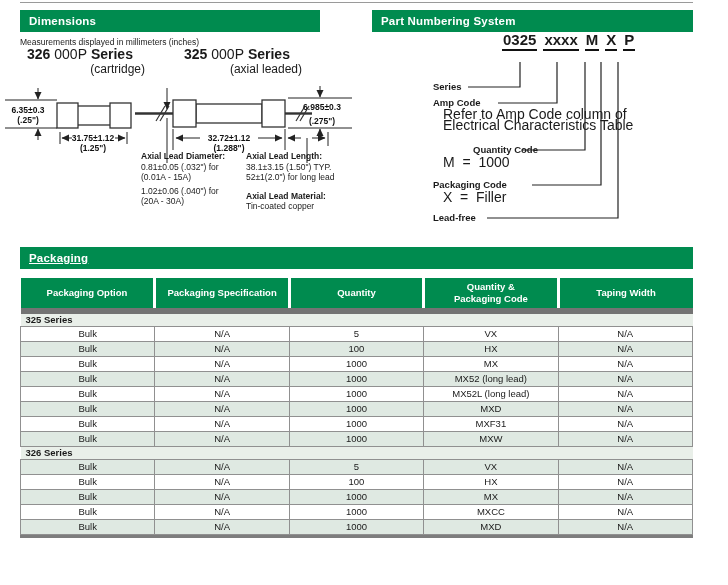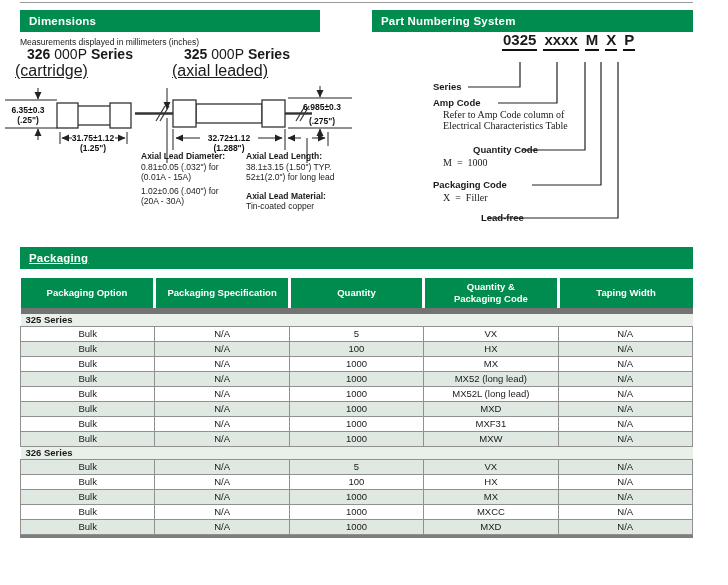--- a/index.html
+++ b/index.html
@@ -5,34 +5,34 @@
   html,body{margin:0;padding:0;background:#fff;}
   .page{position:relative;width:728px;height:585px;background:#fff;overflow:hidden;
         font-family:"Liberation Sans",sans-serif;color:#1a1a1a;}
   .top-rule{position:absolute;left:20px;top:2px;width:673px;height:1px;background:#9a9a9a;}
   .bar{position:absolute;height:22px;line-height:22px;box-sizing:border-box;
        background:var(--accent-green,#008B4F);color:#fff;font-weight:bold;
        font-size:11.5px;padding-left:9px;letter-spacing:.2px;}
   .note{position:absolute;left:20px;top:37px;font-size:8.5px;}
   .fuse-title{position:absolute;width:130px;text-align:center;font-size:14px;font-weight:bold;}
   .fuse-title .mid{font-weight:normal;}
-  .fuse-sub{position:absolute;width:130px;text-align:left;font-size:16px;text-decoration:underline;}
+  .fuse-sub{position:absolute;width:130px;text-align:right;font-size:12px;}
   .dim-svg{position:absolute;left:0;top:80px;}
   .dim-svg text{font-family:"Liberation Sans",sans-serif;font-size:8.5px;font-weight:bold;fill:#111;}
   .spec-block{position:absolute;font-size:8.5px;line-height:10.5px;}
   .spec-block p{margin:0;}
   .spec-block .tt{font-weight:bold;}
   .spec-block .gap{margin-top:3px;}
   .spec-block .gap2{margin-top:8px;}
   .pn-code{position:absolute;left:502px;top:32px;display:flex;gap:6px;
            font-size:15px;font-weight:bold;}
   .pn-code span{border-bottom:2px solid #111;padding:0 1px 2px;line-height:1;}
   .pn-svg{position:absolute;left:370px;top:40px;pointer-events:none;}
   .pn-label{position:absolute;font-size:9.5px;font-weight:bold;}
-  .pn-desc{position:absolute;font-size:10px;line-height:11px;font-family:Liberation Serif, serif;}
+  .pn-desc{position:absolute;font-size:14px;line-height:11px;}
   .pre{white-space:pre;}
   .tbl-wrap{position:absolute;left:20px;top:278px;width:673px;
             border-bottom:3px solid #7d7d7d;}
   table.pkg{width:100%;border-collapse:collapse;table-layout:fixed;font-size:9.5px;}
   table.pkg th{background:var(--accent-green,#008B4F);color:#fff;font-weight:bold;
        height:30px;vertical-align:middle;text-align:center;white-space:pre-line;
        border-left:3px solid #fff;line-height:1.25;padding:0;}
   table.pkg th:first-child{border-left:none;}
   table.pkg thead tr{border-bottom:6px solid #737373;margin-top:10px;}
   table.pkg td{border:1px solid var(--grid-grey,#909090);text-align:center;
@@ -173,21 +173,21 @@
   <div class="pn-label" style="left:433px;top:81px;">Series</div>
   <div class="pn-label" style="left:433px;top:97px;">Amp Code</div>
   <div class="pn-desc" style="left:443px;top:109px;">
     <div>Refer to Amp Code column of</div>
     <div>Electrical Characteristics Table</div>
   </div>
   <div class="pn-label" style="left:433px;top:144px;margin-left:40px;">Quantity Code</div>
   <div class="pn-desc pre" style="left:443px;top:157px;">M  =  1000</div>
   <div class="pn-label" style="left:433px;top:179px;">Packaging Code</div>
   <div class="pn-desc pre" style="left:443px;top:192px;">X  =  Filler</div>
-  <div class="pn-label" style="left:433px;top:212px;margin-left:48px;">Lead-free</div>
+  <div class="pn-label" style="left:433px;top:212px;">Lead-free</div>
 
   <div class="bar" style="left:20px;top:247px;width:673px;text-decoration:underline;">Packaging</div>
 
   <div class="tbl-wrap">
     <table class="pkg">
       <colgroup>
         <col style="width:20%">
           <col style="width:20%">
           <col style="width:20%">
         <col style="width:20%">

